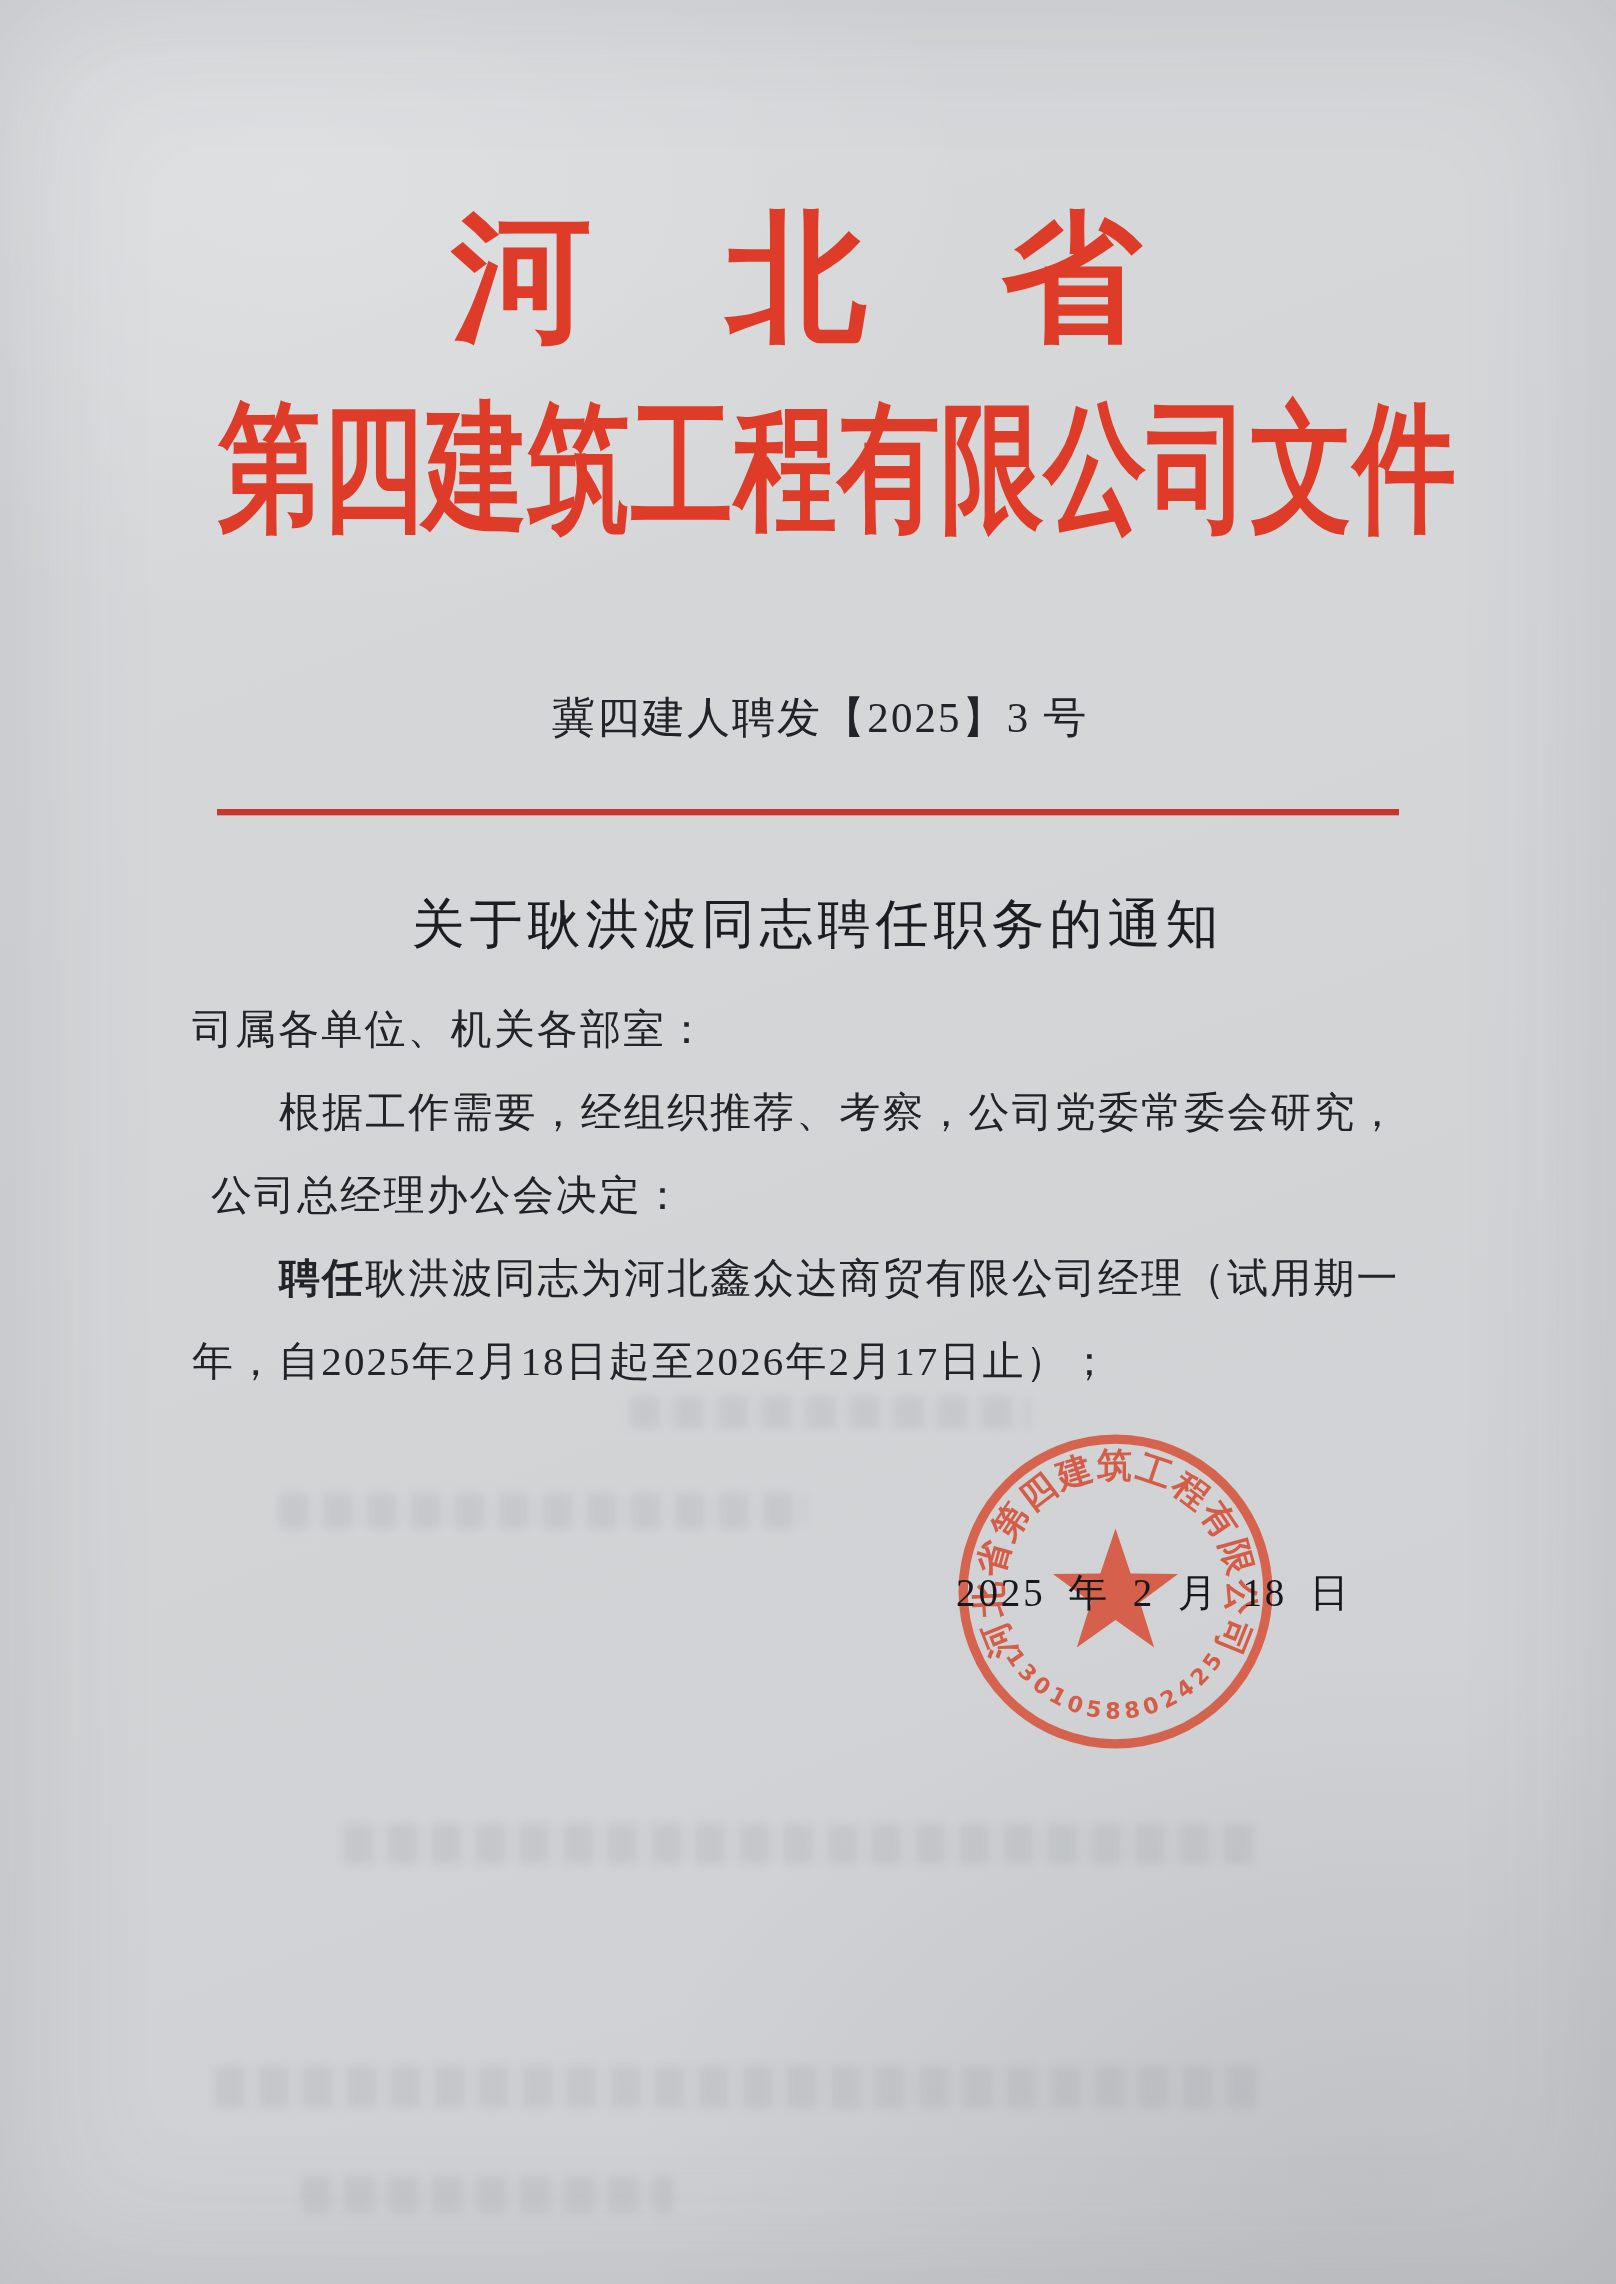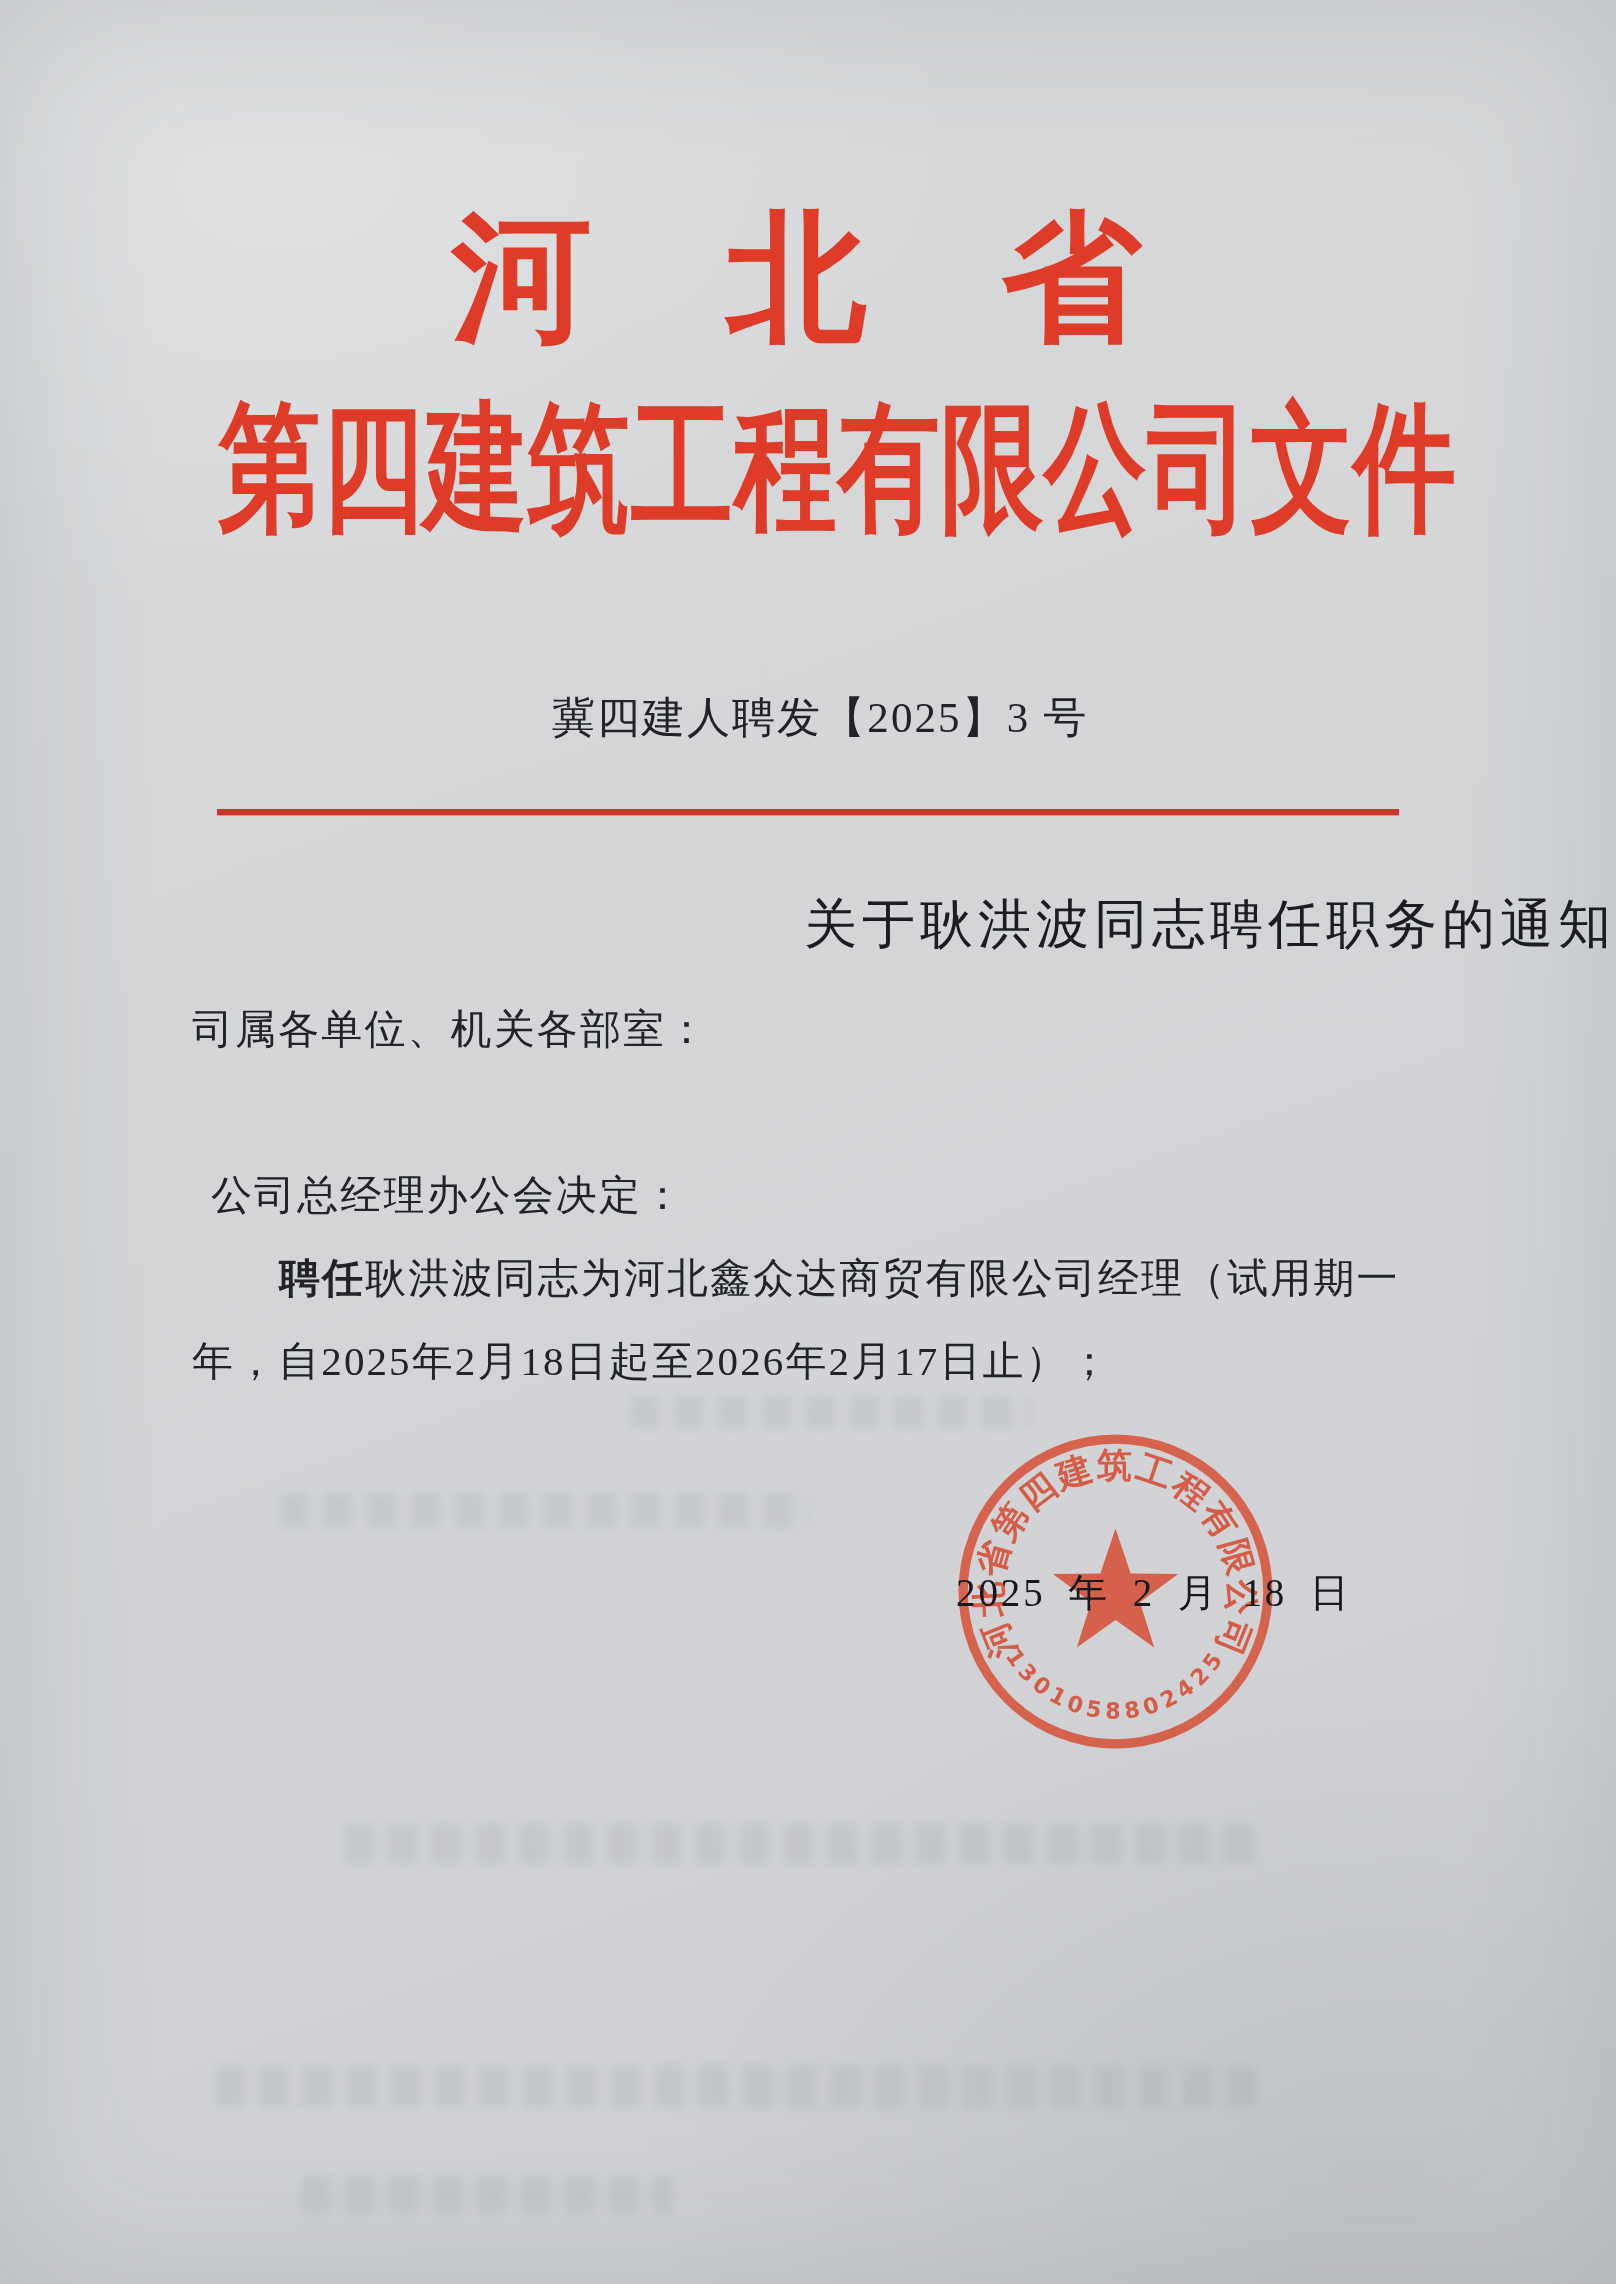--- a/index.html
+++ b/index.html
@@ -42,21 +42,21 @@
     text-align:center;font-size:43px;letter-spacing:2.1px;
     color:#212329;
   }
   .rule{
     position:absolute;top:809px;left:217px;width:1182px;height:6.4px;
     background:var(--rule_red);
     box-shadow:0 0.7px 0 rgba(120,40,30,.35);
   }
   .notice-title{
     position:absolute;top:889px;left:0;width:100%;box-sizing:border-box;
-    text-align:right;font-size:53px;letter-spacing:5px;padding-left:19px;
+    text-align:center;font-size:53px;letter-spacing:5px;padding-left:19px;
     color:#1b1d22;
   }
   .body-line{
     position:absolute;left:192px;width:1217px;
     font-size:41px;letter-spacing:2.1px;line-height:1.25;
     color:#212329;white-space:nowrap;
   }
   .indent{text-indent:87px;}
   .bl1{top:1004px;}
   .bl2{top:1087px;}
@@ -96,20 +96,21 @@
   <div class="org-name">第四建筑工程有限公司文件</div>
 
   <div class="doc-number">冀四建人聘发【2025】3 号</div>
 
   <div class="rule"></div>
 
   <div class="notice-title">关于耿洪波同志聘任职务的通知</div>
 
   <div class="body-line bl1">司属各单位、机关各部室：</div>
 
+  <div class="body-line bl2 indent">根据工作需要，经组织推荐、考察，公司党委常委会研究，</div>
 
   <div class="body-line bl3">公司总经理办公会决定：</div>
 
   <div class="body-line bl4 indent"><span class="bold-lead">聘任</span><span>耿洪波同志为河北鑫众达商贸有限公司经理（试用期一</span></div>
 
   <div class="body-line bl5">年，自2025年2月18日起至2026年2月17日止）；</div>
 
   <div class="date-line">2025 年 2 月 18 日</div>
 
   <svg class="seal" viewBox="0 0 460 460" width="329" height="329" xmlns="http://www.w3.org/2000/svg">

